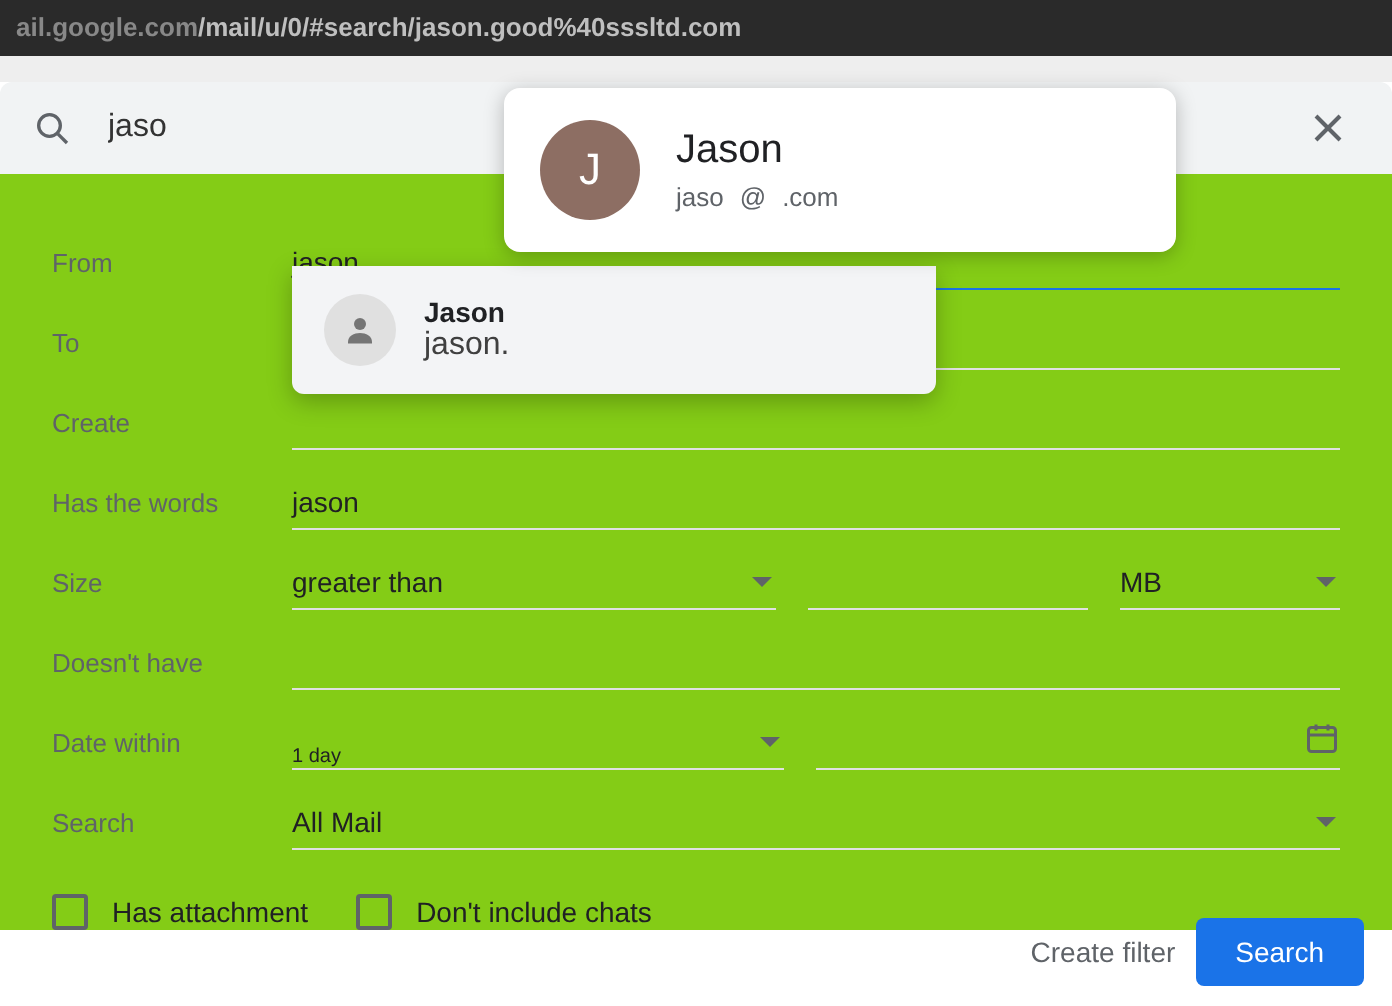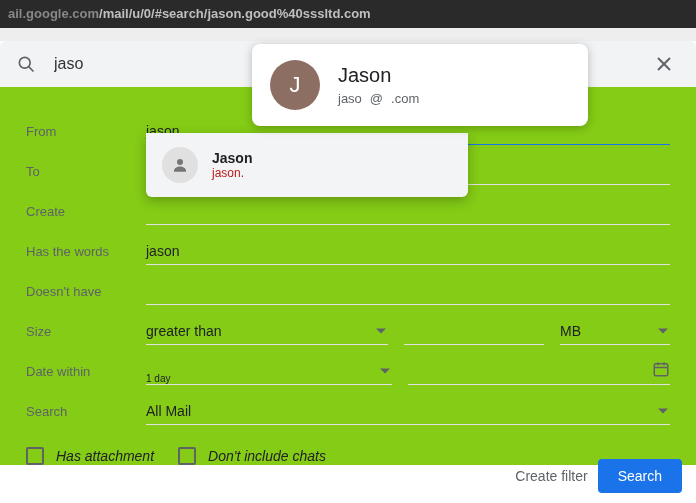--- a/index.html
+++ b/index.html
@@ -17,35 +17,35 @@
 .field { flex: 1; border-bottom: 1px solid #e0e0e0; height: 28px; display:flex; align-items:center; font-size:14px; color:#202124; }
 .field.active { border-bottom: 1px solid #1a73e8; }
 .size-row .dd { flex:1; position:relative; border-bottom:1px solid #e0e0e0; height:28px; display:flex; align-items:center; font-size:14px; color:#202124; }
 .size-row .num { width: 140px; margin: 0 16px; border-bottom:1px solid #e0e0e0; height:28px; }
 .size-row .unit { width: 110px; position:relative; border-bottom:1px solid #e0e0e0; height:28px; display:flex; align-items:center; font-size:14px; color:#202124; }
 .caret { position:absolute; right:2px; top:50%; transform:translateY(-50%); border-left:5px solid transparent; border-right:5px solid transparent; border-top:5px solid #5f6368; }
 .date-row .dd { width: 246px; position:relative; border-bottom:1px solid #e0e0e0; height:28px; display:flex; align-items:flex-end; font-size:10px; color:#202124; }
 .date-row .dateinput { flex:1; margin-left:16px; border-bottom:1px solid #e0e0e0; height:28px; position:relative; }
 .cal-icon { position:absolute; right:0; top:3px; color:#5f6368; }
 .search-row .dd { flex:1; position:relative; border-bottom:1px solid #e0e0e0; height:28px; display:flex; align-items:center; font-size:14px; color:#202124; }
-.checks { display:flex; gap:24px; align-items:center; padding: 16px 0 0 0; font-size:14px; color:#202124;font-style:italic; }
+.checks { display:flex; gap:24px; align-items:center; padding: 16px 0 0 0; font-size:14px; color:#202124; }
 .chk { display:flex; align-items:center; gap:12px; }
 .chkbox { width:18px; height:18px; border:2px solid #5f6368; border-radius:2px; }
 .actions { position:absolute; bottom:10px; right:14px; display:flex; align-items:center; }
 .link-btn { font-size:14px; color:#5f6368; padding:8px 10px; cursor:pointer; }
 .primary-btn { background:#1a73e8; color:#fff; font-size:14px; padding:9px 20px; border-radius:4px; cursor:pointer; border:none; }
 .popover { position:absolute; left:252px; top:44px; width:336px; background:#fff; border-radius:8px; box-shadow:0 2px 10px rgba(0,0,0,0.25); padding:16px 18px; display:flex; align-items:center; gap:18px; z-index:20; }
 .avatar { width:50px; height:50px; border-radius:50%; background:#8d6e63; color:#fff; display:flex; align-items:center; justify-content:center; font-size:22px; }
 .pop-name { font-size:20px; color:#202124; margin-bottom:4px; }
 .pop-email { font-size:13px; color:#5f6368; display:flex; gap:8px; align-items:center; }
 .autosuggest { position:absolute; left:146px; top:133px; width:322px; background:#f3f4f6; border-radius:0 0 6px 6px; box-shadow:0 4px 12px rgba(0,0,0,0.25); z-index:15; padding: 8px 0; }
 .sugg-row { display:flex; align-items:center; gap:14px; padding:6px 16px; }
 .sugg-avatar { width:36px; height:36px; border-radius:50%; background:#e0e0e0; display:flex; align-items:center; justify-content:center; }
 .sugg-name { font-size:14px; font-weight:bold; color:#202124; }
-.sugg-email { font-size:12px; color:#b91c1c; }
+.sugg-email { font-size:16px; color:#404040; }
 svg { display:block; }
 </style>
 </head>
 <body>
 
 <div class="urlbar">
   <span class="dim">ail.google.com</span><span>/mail/u/0/#search/jason.good%40sssltd.com</span>
 </div>
 <div class="gap"></div>
 
@@ -92,36 +92,36 @@
   <div class="row">
     <div class="label">Create</div>
     <div class="field"></div>
   </div>
 
   <div class="row">
     <div class="label">Has the words</div>
     <div class="field">jason</div>
   </div>
 
-  <div class="row">
-    <div class="label">Doesn't have</div>
-    <div class="field"></div>
-  </div>
-
   <div class="row size-row">
     <div class="label">Size</div>
     <div class="dd">
         <span>greater than</span>
         <span class="caret"></span>
       </div>
     <div class="num"></div>
     <div class="unit">
         <span>MB</span>
         <span class="caret"></span>
       </div>
+  </div>
+
+  <div class="row">
+    <div class="label">Doesn't have</div>
+    <div class="field"></div>
   </div>
 
   <div class="row date-row">
     <div class="label">Date within</div>
     <div class="dd">
         <span>1 day</span>
         <span class="caret"></span>
       </div>
     <div class="dateinput">
       <span class="cal-icon">

